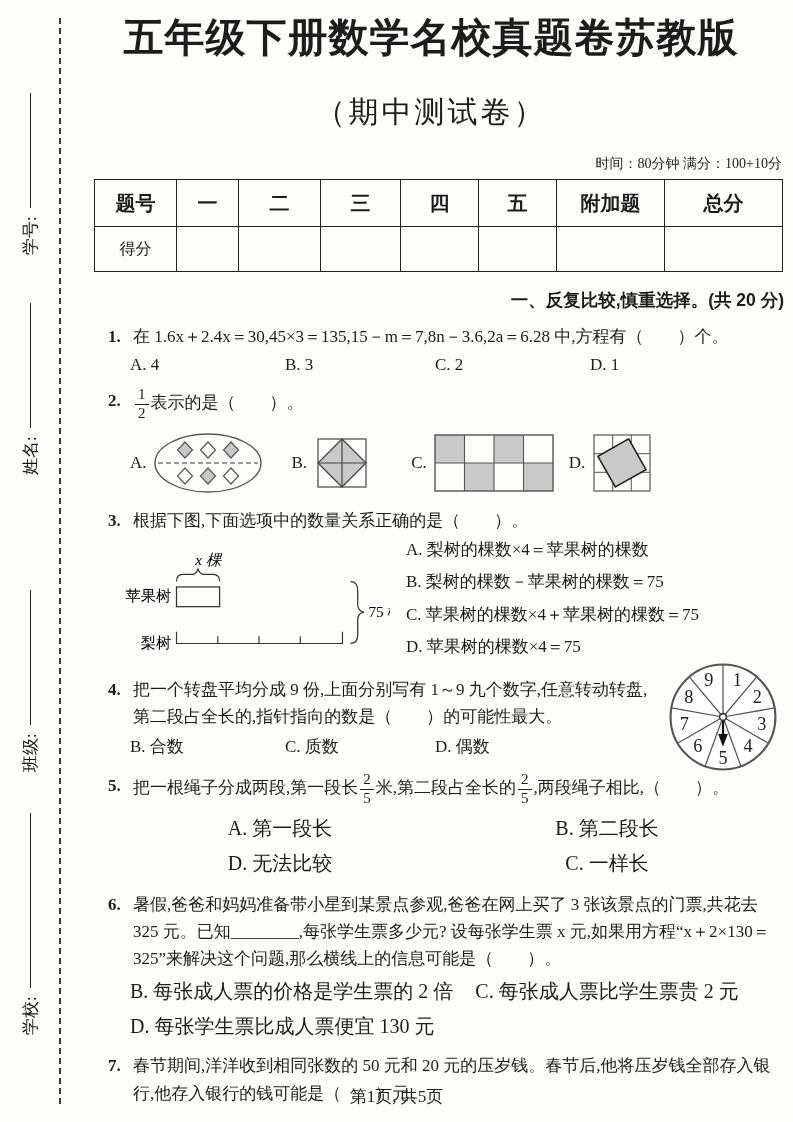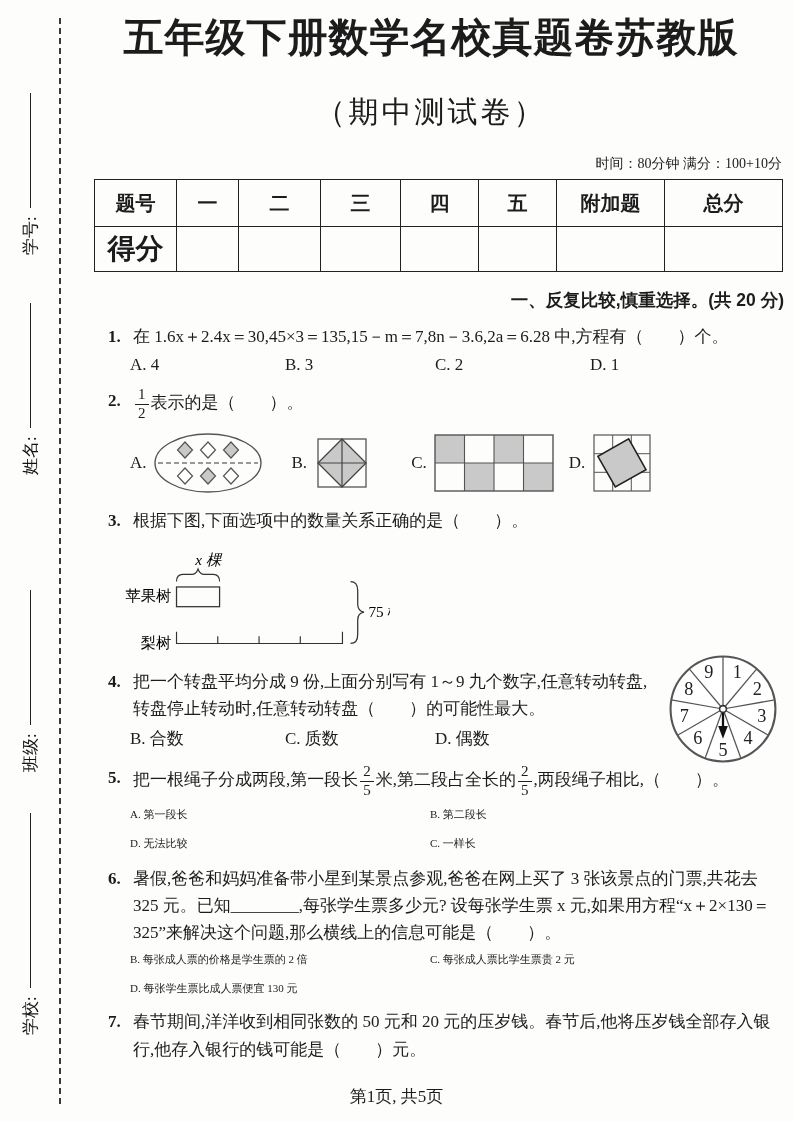--- a/index.html
+++ b/index.html
@@ -16,28 +16,28 @@
   .side-group .fill-line { display:inline-block; height:0; border-top:1.5px solid #222; margin-left:8px; }
   
   .content { position:absolute; left:78px; top:0; width:706px; }
   .title { margin:10px 0 0; text-align:center; font-size:40px; font-weight:700; letter-spacing:1px; }
   .subtitle { margin:27px 0 0; text-align:center; font-size:30px; letter-spacing:3px; font-weight:400; }
   .meta { margin:22px 2px 0 0; text-align:right; font-size:14px; }
   
   table.score { border-collapse:collapse; table-layout:fixed; width:688px; margin:6px 0 0 16px; }
   table.score td, table.score th { border:1.8px solid #222; text-align:center; padding:0; }
   table.score tr.hd td { height:46px; font-size:20px; font-weight:700; }
-  table.score tr.sc td { height:44px; font-size:28px; font-weight:700; }
+  table.score tr.sc td { height:44px; font-size:16px; font-weight:400; }
   
   .sec-heading { margin:16px 0 0; font-size:17.5px; font-weight:700;
     font-family:"Liberation Sans","DejaVu Sans",sans-serif;text-align:right; }
   .q { position:relative; padding-left:55px; margin-top:11px; font-size:17px; line-height:1.6; }
   .q .qno { position:absolute; left:30px; top:0; font-weight:700; }
   .opts4 { display:grid; grid-template-columns:155px 150px 155px 1fr; padding-left:52px; margin-top:5px; font-size:17px; }
-  .opts2 { display:grid; grid-template-columns:300px 1fr; row-gap:14px; padding-left:52px; margin-top:8px; font-size:11px; }
+  .opts2 { display:grid; grid-template-columns:300px 1fr; row-gap:8px; padding-left:52px; margin-top:8px; font-size:20px;text-align:center; }
   .opt { white-space:nowrap; }
   
   .frac { display:inline-block; text-align:center; vertical-align:-0.62em; line-height:1.05; font-size:15px; margin:0 2px; }
   .frac .fnum { display:block; border-bottom:1.3px solid #222; padding:0 3px 1px; }
   .frac .fden { display:block; padding-top:1px; }
   
   .q2figs { display:flex; align-items:center; padding-left:52px; margin-top:10px; }
   .q2figs .figlabel { font-size:17px; }
   
   .q3body { display:flex; margin-top:2px; }
@@ -183,27 +183,33 @@
           <text x="113" y="16" font-size="17" font-style="italic">x 棵</text>
           <path d="M92 34 Q92 26 99 26 L109 26 Q114 26 116 20 Q118 26 123 26 L133 26 Q140 26 140 34" fill="none" stroke="#333" stroke-width="1.3"></path>
           <text x="86" y="56" font-size="17" text-anchor="end">苹果树</text>
           <rect x="92" y="40" width="48" height="22" fill="none" stroke="#333" stroke-width="1.4"></rect>
           <text x="86" y="108" font-size="17" text-anchor="end">梨树</text>
           <path d="M92 90 L92 103 L277 103 L277 90 M138 95 L138 103 M184 95 L184 103 M230 95 L230 103" fill="none" stroke="#333" stroke-width="1.3"></path>
           <path d="M286 34 Q294 34 294 44 L294 59 Q294 67 301 68 Q294 69 294 77 L294 93 Q294 103 286 103" fill="none" stroke="#333" stroke-width="1.4"></path>
           <text x="306" y="74" font-size="17">75 棵</text>
         </svg>
       </div>
+      <div class="q3opts">
+        <div class="opt">A. 梨树的棵数×4＝苹果树的棵数</div>
+        <div class="opt">B. 梨树的棵数－苹果树的棵数＝75</div>
+        <div class="opt">C. 苹果树的棵数×4＋苹果树的棵数＝75</div>
+        <div class="opt">D. 苹果树的棵数×4＝75</div>
+      </div>
     </div>
 
     <div class="q q4wrap" style="margin-top:8px;">
       <span class="qno">4.</span>
       <div class="q4text">
         <div>把一个转盘平均分成 9 份,上面分别写有 1～9 九个数字,任意转动转盘,</div>
-        <div>转盘停止转动时,任意转动转盘（　　）的可能性最大。</div>
+        <div>第二段占全长的,指针指向的数是（　　）的可能性最大。</div>
       </div>
       <svg class="spinner" width="114" height="114" viewBox="0 0 100 100">
         <circle cx="50" cy="50" r="46" fill="#fff" stroke="#555" stroke-width="1.8"></circle>
         <g stroke="#555" stroke-width="1.1">
           <line x1="50" y1="50" x2="50" y2="4"></line>
           <line x1="50" y1="50" x2="79.6" y2="14.8"></line>
           <line x1="50" y1="50" x2="95.3" y2="42"></line>
           <line x1="50" y1="50" x2="89.8" y2="73"></line>
           <line x1="50" y1="50" x2="65.7" y2="93.2"></line>
           <line x1="50" y1="50" x2="34.3" y2="93.2"></line>

